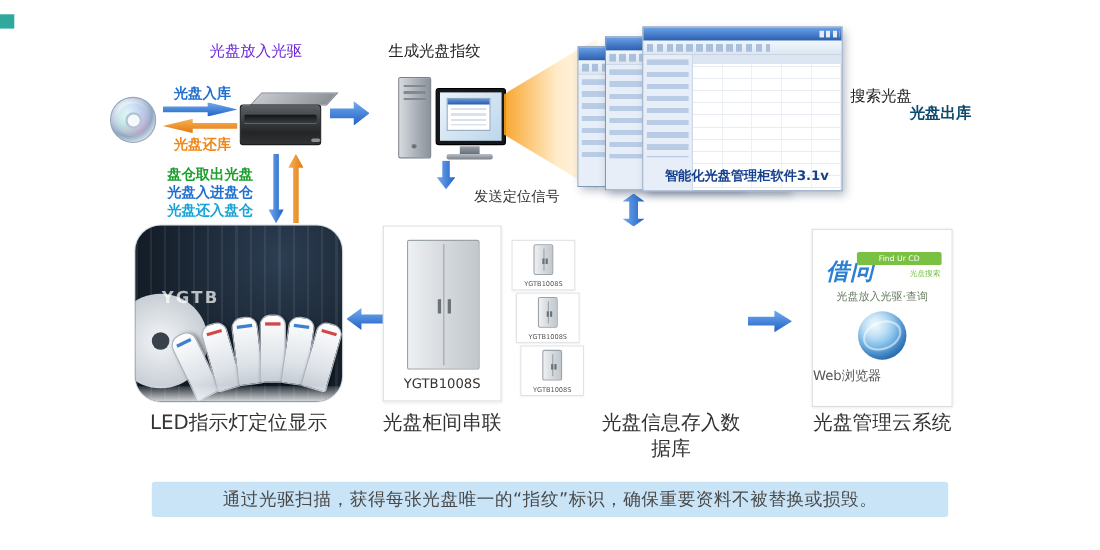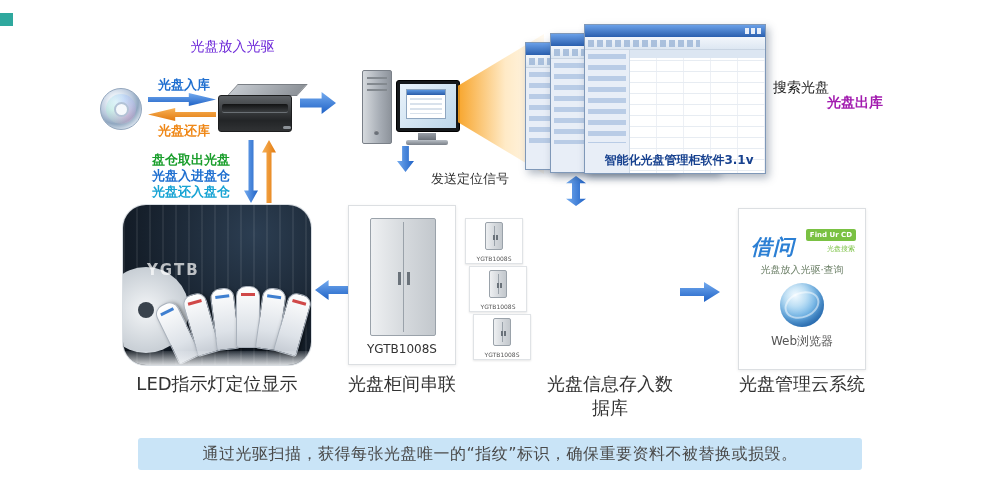--- a/index.html
+++ b/index.html
@@ -100,21 +100,21 @@
         background:repeating-linear-gradient(180deg,#b9cce6 0 5px, transparent 5px 11px); }
   .sgrid { flex:1;
         background:linear-gradient(180deg,#dce6f2 0 8px, rgba(0,0,0,0) 8px),
                    repeating-linear-gradient(180deg, rgba(0,0,0,0) 0 10px, #e7ecf2 10px 11px),
                    repeating-linear-gradient(90deg, rgba(0,0,0,0) 0 26px, #edf0f5 26px 27px); }
   #software-name { left:594px; top:152px; width:170px; z-index:5; text-align:center;
         font-size:12px; font-weight:bold; color:#17418f; }
 
   
   #lbl-search { left:766px; top:66px; width:70px; font-size:14px; color:#222; text-align:center;margin-top:13px; }
-  #lbl-out    { left:818px; top:94px; width:74px; font-size:14px; font-weight:bold; color:#a21caf; text-align:center; }
+  #lbl-out    { left:818px; top:94px; width:74px; font-size:14px; font-weight:bold; color:#0c4a6e; text-align:center; }
 
   
   #lbl-signal { left:420px; top:170px; width:100px; font-size:13px; color:#333; text-align:center; }
 
   
   #mag-flows { left:140px; top:152px; width:102px; text-align:center; }
   #mag-flows div { font-size:13px; font-weight:bold; line-height:16px; }
   .flow-green { color:#1a9e2c; }
   .flow-blue  { color:#1f6fd0; }
   .flow-cyan  { color:#18a4d4; }
@@ -177,43 +177,44 @@
   .db .seg:first-child::before { content:""; position:absolute; left:4px; top:2px; right:4px; height:10px;
         border-radius:50%; background:radial-gradient(ellipse at 40% 40%, #e9edf0, #b9c0c7 70%, #9aa2ab); }
   #db-label { position:absolute; left:0; top:130px; width:100%; text-align:center; font-size:13px; color:#333; }
   #cap-db { left:545px; top:372px; width:130px; }
 
   
   #cloud-box { left:738px; top:208px; width:128px; height:162px; }
   #cloud-box .brand { position:absolute; left:12px; top:24px; font-size:21px; font-weight:bold;
         color:#2b7fd4; font-style:italic; letter-spacing:1px; }
   #cloud-box .badge { position:absolute; right:9px; top:20px; background:#7ac143; color:#fff;
-        font-size:7px; padding:2px 4px; border-radius:2px; font-weight:bold; }
+        font-size:7px; padding:2px 20px; border-radius:2px; font-weight:normal; }
   #cloud-box .brand-sub { position:absolute; right:10px; top:35px; color:#7ac143; font-size:7px; }
   #cloud-box .cloud-desc { position:absolute; left:0; right:0; top:54px; text-align:center; font-size:10px; color:#6b7f66; }
   .globe { position:absolute; left:50%; top:74px; transform:translateX(-50%); width:44px; height:44px; border-radius:50%;
         background:radial-gradient(circle at 35% 28%, #f2faff, #bfe0f5 25%, #6db4e8 55%, #2f7fc8 80%, #1f5fa0);
         box-shadow:inset -4px -6px 10px rgba(20,60,120,.35); }
   .globe::before { content:""; position:absolute; left:4px; right:4px; top:9px; bottom:9px; border-radius:50%;
         border:2px solid rgba(255,255,255,.5); transform:rotate(-22deg); }
-  #browser-label { position:absolute; left:0; right:0; top:124px; text-align:center; font-size:12px; color:#555; }
+  #browser-label { position:absolute; left:0; right:0; top:124px; text-align:left; font-size:12px; color:#555; }
   #cap-cloud { left:738px; top:372px; width:128px; }
 
   
   #banner { left:138px; top:438px; width:724px; height:32px; background:#c9e4f7; border-radius:3px;
         color:#4a4a4a; font-size:16px; text-align:center; line-height:32px; letter-spacing:.5px; }
 </style>
 </head>
 <body>
 
 <div id="canvas">
 
   <div class="abs" id="corner-square"></div>
 
   <div class="abs" id="title-drive">光盘放入光驱</div>
+  <div class="abs" id="title-fp">生成光盘指纹</div>
 
   <div class="abs" id="cd"></div>
   <div class="abs" id="lbl-disc-in">光盘入库</div>
   <div class="ar ar-right ar-blue-h" id="arrow-in"></div>
   <div class="ar ar-left ar-orange-h" id="arrow-back"></div>
   <div class="abs" id="lbl-disc-return">光盘还库</div>
 
   <div class="abs" id="drive">
     <div class="dtop"></div>
     <div class="dbody"></div>

